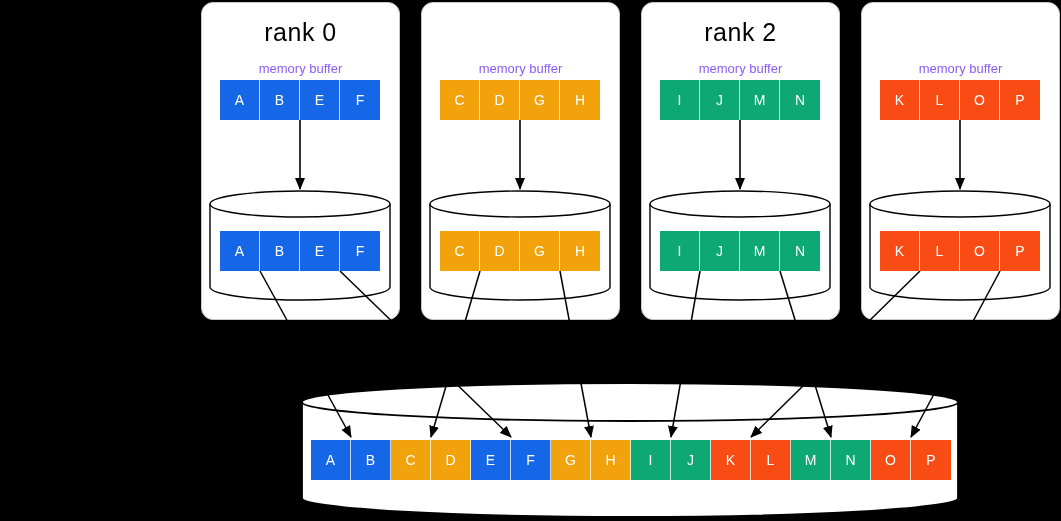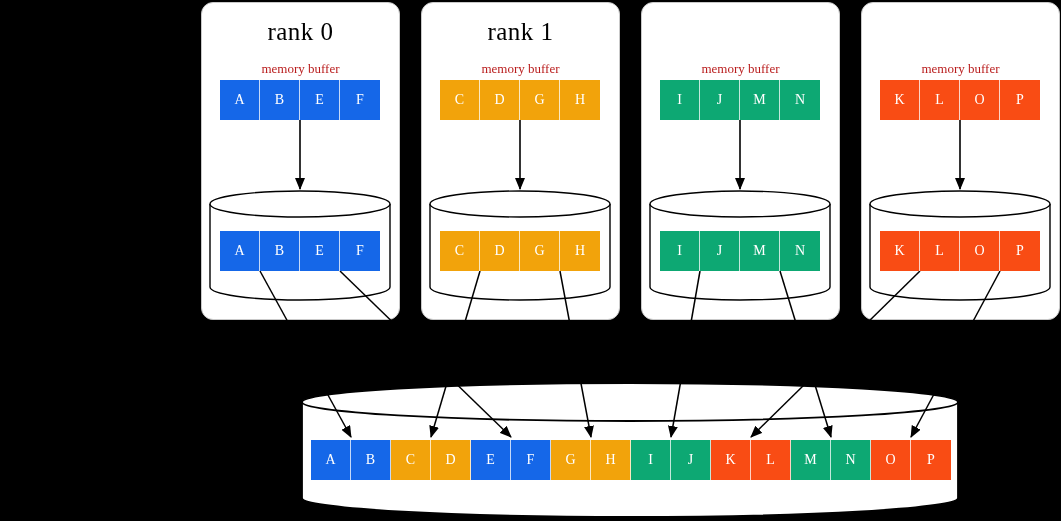--- a/index.html
+++ b/index.html
@@ -6,21 +6,20 @@
   body {
     font-family: "Liberation Sans", sans-serif;
     background: #000;
   }
   #canvas {
     position: relative;
     width: 1061px;
     height: 521px;
     overflow: hidden;
     background: #000;
-    font-family: Liberation Serif, serif;
   }
   .panel {
     position: absolute;
     top: 2px;
     width: 199px;
     height: 318px;
     background: #fff;
     border: 1px solid #c9c9c9;
     border-radius: 12px;
     box-sizing: border-box;
@@ -33,21 +32,21 @@
     font-size: 25px;
     color: #000;
     letter-spacing: 0.5px;
   }
   .panel .sublabel {
     position: absolute;
     top: 58px;
     left: 0; right: 0;
     text-align: center;
     font-size: 13px;
-    color: #b91c1c;
+    color: #8b5cf6;
   }
   .overlay {
     position: absolute;
     top: 0; left: 0;
     pointer-events: none;
   }
   .cellrow {
     position: absolute;
     display: flex;
     height: 40px;
@@ -80,24 +79,24 @@
 </head>
 <body>
 
 <div id="canvas" style="background: rgb(0, 0, 0);">
 
   <div class="panel rank-0">
     <div class="title">rank 0</div>
     <div class="sublabel">memory buffer</div>
   </div>
   <div class="panel rank-1">
-    <div class="title">rank 1</div>
     <div class="sublabel">memory buffer</div>
   </div>
   <div class="panel rank-2">
+    <div class="title">rank 2</div>
     <div class="sublabel">memory buffer</div>
   </div>
   <div class="panel rank-3">
     <div class="sublabel">memory buffer</div>
   </div>
 
   <svg class="overlay" width="1061" height="521" viewBox="0 0 1061 521">
     <defs>
       <marker id="ah" markerUnits="userSpaceOnUse" markerWidth="12" markerHeight="10" refX="11" refY="5" orient="auto">
         <path d="M0,0 L12,5 L0,10 Z" fill="#000"></path>

